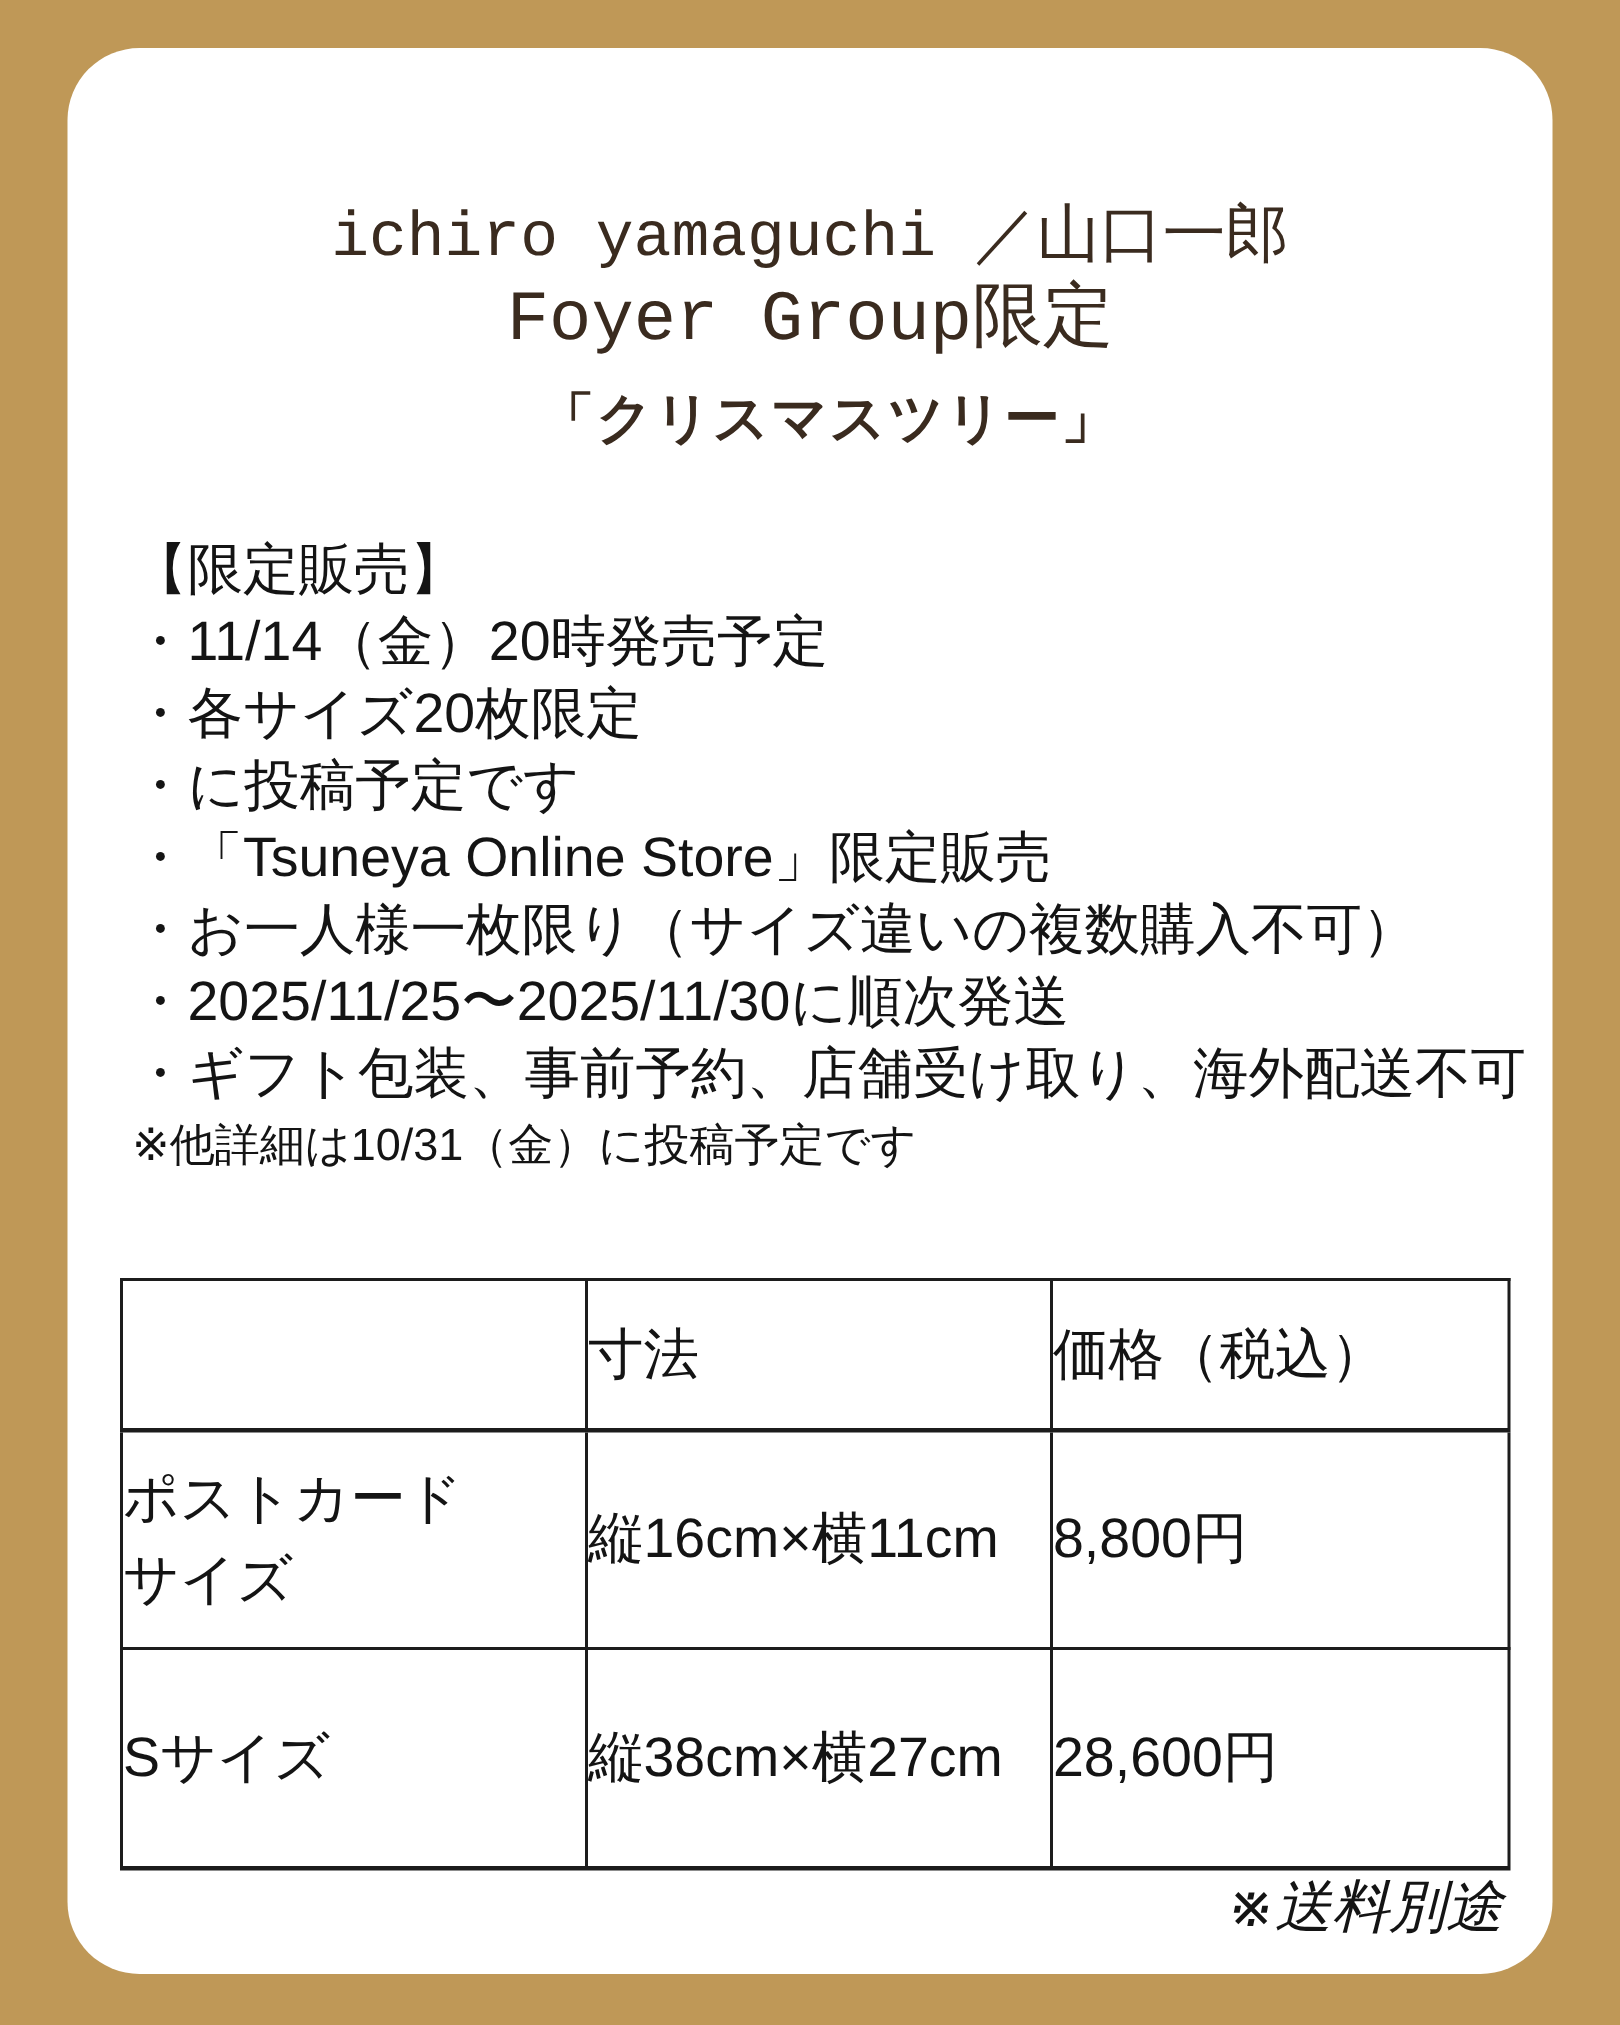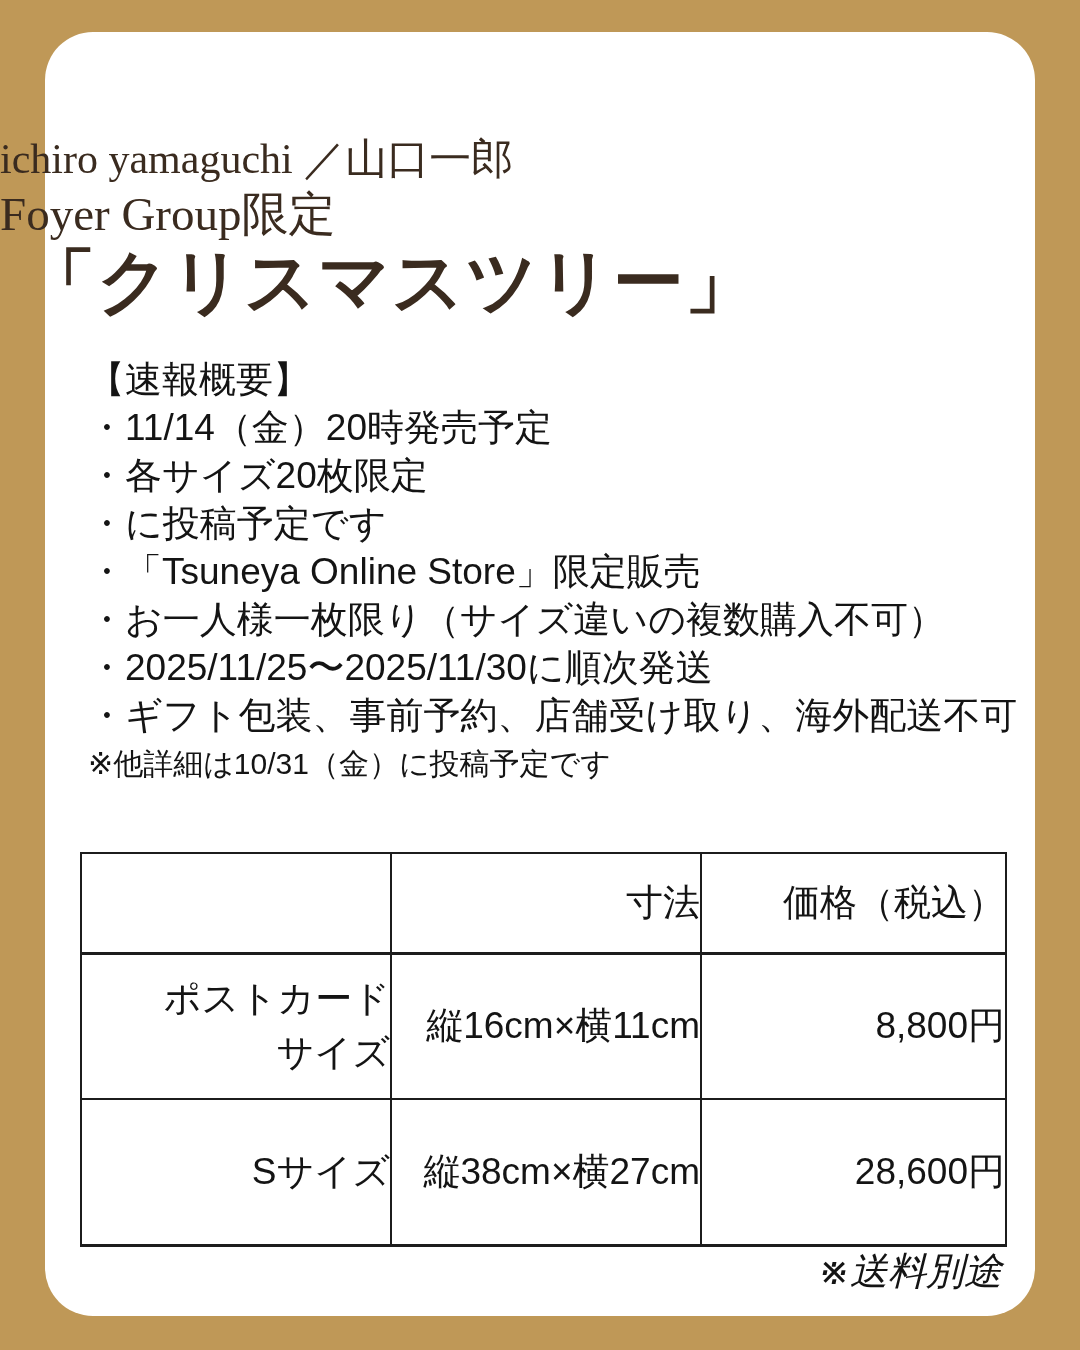--- a/index.html
+++ b/index.html
@@ -21,45 +21,45 @@
   .card {
     position: absolute;
     left: 45px; top: 32px;
     width: 990px; height: 1284px;
     background: var(--card);
     border-radius: 48px;
   }
   .title-block {
     position: absolute;
     left: 0; right: 0; top: 132px;
-    text-align: left;
-    font-family: Liberation Serif, serif;
+    text-align: center;
+    font-family: Liberation Mono, monospace;
     color: var(--title-text);
   }
   .title-line1 { font-size: 42px; line-height: 55px; }
   .title-line2 { font-size: 47px; line-height: 55px; }
-  .title-line3 { font-size: 71px; line-height: 72px; font-weight: bold; letter-spacing: 1px; margin-top: 4px; padding-left: 25px; }
+  .title-line3 { font-size: 37px; line-height: 72px; font-weight: bold; letter-spacing: 1px; margin-top: 4px; padding-left: 25px; }
   .overview {
     position: absolute;
     left: 88px; top: 356px; right: 80px;
     font-size: 37px; line-height: 48px;
     color: var(--body-text);
     white-space: nowrap;
   }
   .overview .note { font-size: 30px; }
   table.price-table {
     position: absolute;
     left: 80px; top: 852px;
     width: 925px;
     border-collapse: collapse;
     table-layout: fixed;
   }
   .price-table th, .price-table td {
     border: 2px solid var(--table-border);
-    text-align: right;
+    text-align: left;
     vertical-align: middle;
     font-weight: normal;
     font-size: 37px;
     line-height: 54px;
     color: var(--body-text);
   }
   .price-table thead th { height: 100px; border-bottom-width: 3px; }
   .price-table tbody td { height: 146px; }
   .price-table tbody tr:last-child td { border-bottom-width: 3px; }
   .footnote {
@@ -75,21 +75,21 @@
 
 <div class="card"></div>
 
 <div class="title-block">
   <div class="title-line1">ichiro yamaguchi ／山口一郎</div>
   <div class="title-line2">Foyer Group限定</div>
   <div class="title-line3">「クリスマスツリー」</div>
 </div>
 
 <div class="overview">
-  <div>【速報概要】</div>
+  <div>【限定販売】</div>
   <div>・11/14（金）20時発売予定</div>
   <div>・各サイズ20枚限定</div>
   <div>・に投稿予定です</div>
   <div>・「Tsuneya Online Store」限定販売</div>
   <div>・お一人様一枚限り（サイズ違いの複数購入不可）</div>
   <div>・2025/11/25〜2025/11/30に順次発送</div>
   <div>・ギフト包装、事前予約、店舗受け取り、海外配送不可</div>
   <div class="note">※他詳細は10/31（金）に投稿予定です</div>
 </div>
 

